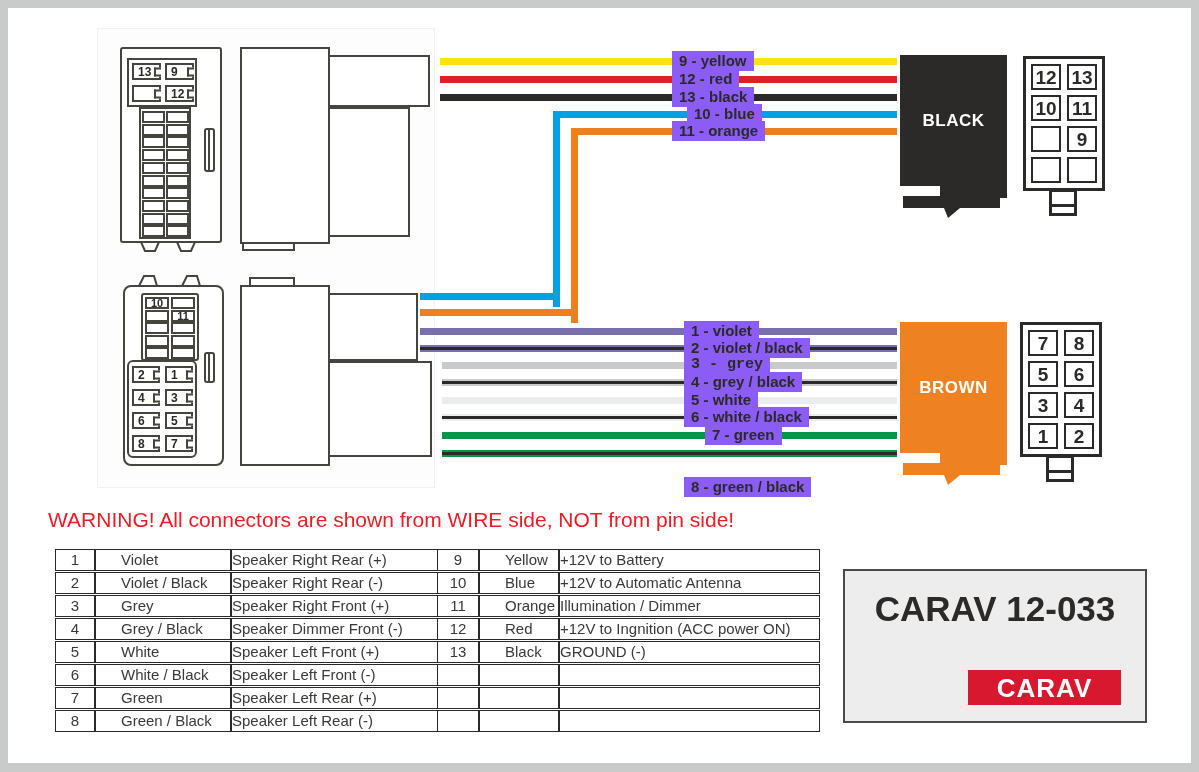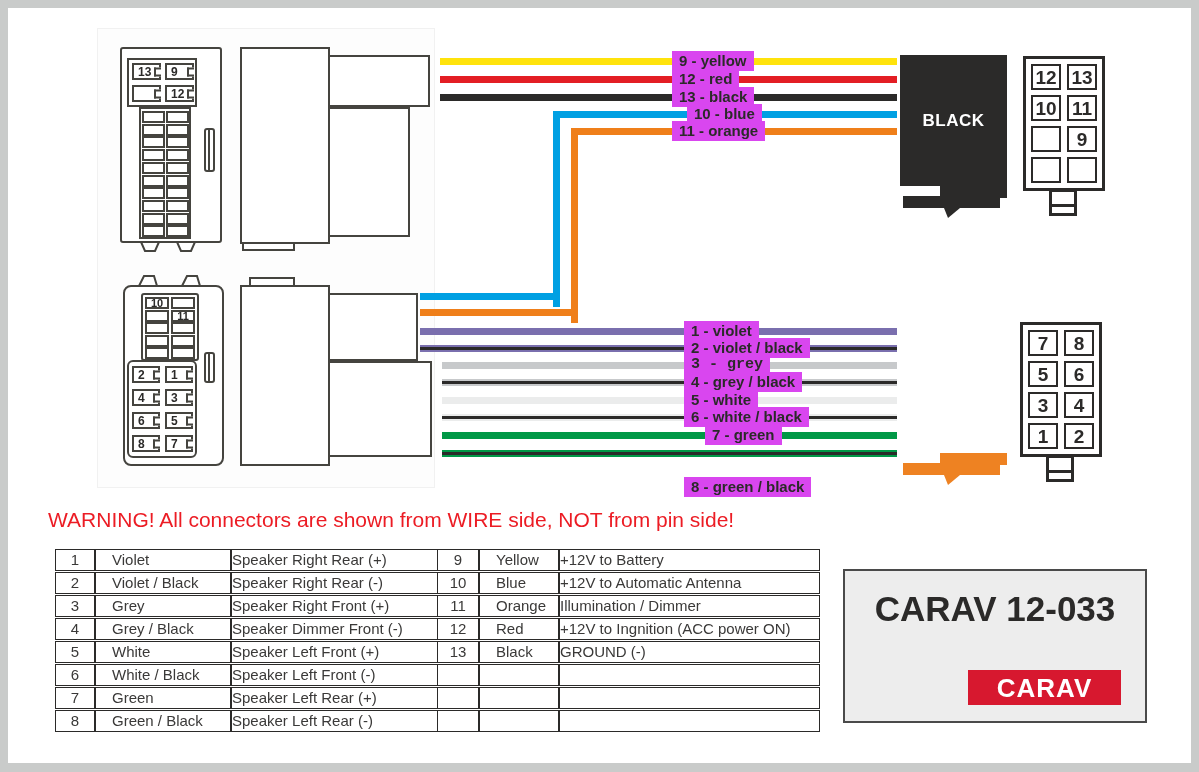--- a/index.html
+++ b/index.html
@@ -13,37 +13,37 @@
   .conn-panel{position:absolute;left:97px;top:28px;width:336px;height:458px;background:#fdfdfd;border:1px solid #f1f1f1;}
   
   .pin{position:absolute;box-sizing:border-box;background:#fff;border:2px solid #45443f;font:bold 12px/1 "Liberation Sans",sans-serif;color:#2b2a29;}
   .pin span{position:absolute;left:4px;top:50%;transform:translateY(-50%);}
   .pin::after{content:"";position:absolute;right:-2px;top:50%;transform:translateY(-50%);width:7px;height:9px;background:#fff;border:2px solid #45443f;border-right:none;box-sizing:border-box;}
   .sbox{position:absolute;box-sizing:border-box;background:#fff;border:2px solid #45443f;font:bold 11px/8px "Liberation Sans",sans-serif;color:#2b2a29;text-align:center;}
   .latch{position:absolute;box-sizing:border-box;border:2px solid #45443f;border-radius:3px;background:#fff;}
   .latch i{position:absolute;left:2px;top:0;bottom:0;width:0;border-left:2px solid #45443f;display:block;}
   
   .wire{position:absolute;}
-  .wlabel{position:absolute;background:#d946ef;padding:0 7px;font:bold 15px/20px "Liberation Sans",sans-serif;color:#2b2a29;white-space:nowrap;}
+  .wlabel{position:absolute;background:#8b5cf6;padding:0 7px;font:bold 15px/20px "Liberation Sans",sans-serif;color:#2b2a29;white-space:nowrap;}
   
   .block{position:absolute;display:flex;align-items:center;justify-content:center;}
   .blocklabel{font:bold 17px/1 "Liberation Sans",sans-serif;color:#fff;letter-spacing:0.5px;}
   .foot-svg{position:absolute;}
   
   .pingrid{position:absolute;display:grid;grid-template-columns:30px 30px;grid-auto-rows:26px;gap:5px 6px;padding:5px;border:3px solid #2b2a29;background:#fff;box-sizing:content-box;}
   .pingrid .cell{border:2px solid #2b2a29;display:flex;align-items:center;justify-content:center;font:bold 19px/1 "Liberation Sans",sans-serif;color:#2b2a29;background:#fff;}
   .glatch{position:absolute;box-sizing:border-box;border:3px solid #2b2a29;background:#fff;}
   .glatch i{position:absolute;left:-1px;right:-1px;top:58%;border-top:3px solid #2b2a29;display:block;}
   
   .warning{position:absolute;left:48px;top:506px;font:21px/28px "Liberation Sans",sans-serif;}
   
   .ptable{position:absolute;border-collapse:separate;border-spacing:0 1px;font:15px/20px "Liberation Sans",sans-serif;color:#3a3938;}
   .ptable td{border:1px solid #2b2a29;height:20px;background:#fff;padding:0;white-space:nowrap;vertical-align:middle;}
   .ptable td.c0{text-align:center;}
-  .ptable td.c1{padding-left:16px;margin-top:39px;}
+  .ptable td.c1{padding-left:25px;margin-top:39px;}
   .ptable td.c2{}
   
   .product-panel{position:absolute;left:843px;top:569px;width:304px;height:154px;background:#ededed;border:2px solid #4a4a4a;box-sizing:border-box;}
   .product-title{position:absolute;left:0;right:0;top:18px;text-align:center;font:bold 35px/40px "Liberation Sans",sans-serif;color:#2b2a29;}
   .brand-logo{position:absolute;left:123px;top:99px;width:153px;height:35px;display:flex;align-items:center;justify-content:center;}
   .brand-logo span{font:bold 26px/1 "Liberation Sans",sans-serif;color:#fff;letter-spacing:1px;}
 </style>
 </head>
 <body>
 
@@ -199,20 +199,23 @@
       <div class="cell">11</div>
       <div class="cell"></div>
       <div class="cell">9</div>
       <div class="cell"></div>
       <div class="cell"></div>
     </div>
   <div class="glatch" style="left:1049px;top:189px;width:28px;height:27px">
       <i></i>
     </div>
 
+  <div class="block" id="brownBlock" style="left: 900px; top: 322px; width: 107px; height: 131px; background: rgb(238, 130, 34);">
+    <span class="blocklabel">BROWN</span>
+  </div>
   <svg class="foot-svg" id="brownFoot" style="left:900px;top:453px;color:#EE8222" width="110" height="34">
     <rect x="40" y="0" width="67" height="12" fill="currentColor"></rect>
     <rect x="3" y="10" width="97" height="12" fill="currentColor"></rect>
     <polygon points="44,22 60,22 48,32" fill="currentColor"></polygon>
   </svg>
   <div class="pingrid" id="brownGrid" style="left:1020px;top:322px">
       <div class="cell">7</div>
       <div class="cell">8</div>
       <div class="cell">5</div>
       <div class="cell">6</div>

